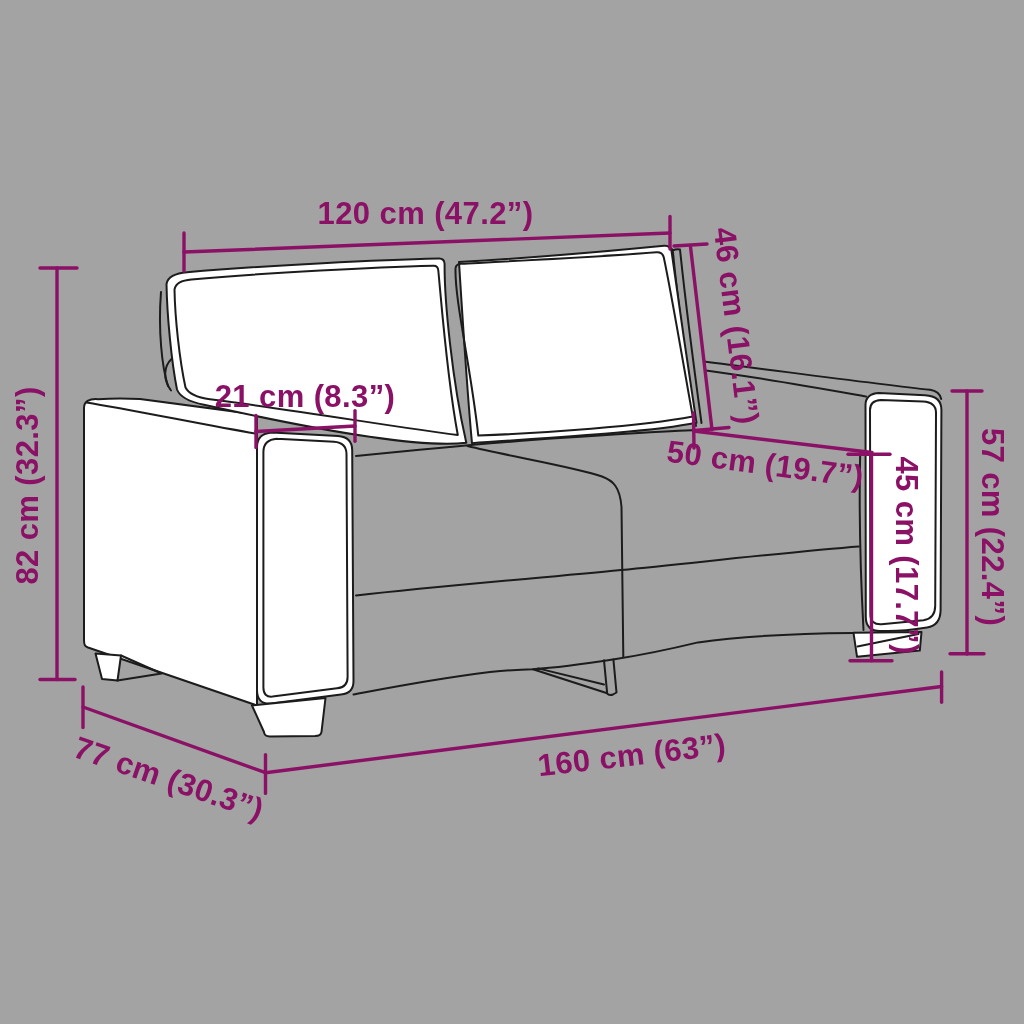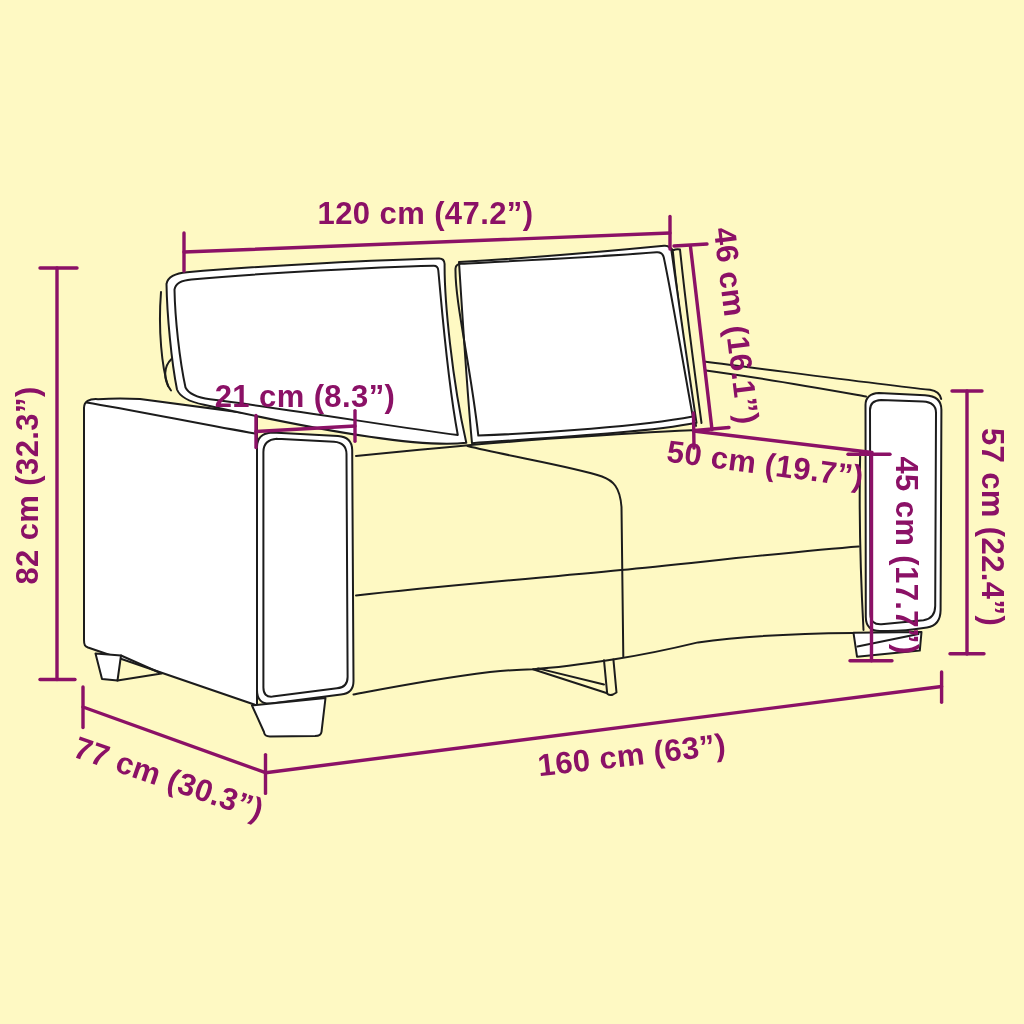--- a/index.html
+++ b/index.html
@@ -1,16 +1,16 @@
 <!DOCTYPE html>
 <html><head>
 <meta charset="utf-8">
 <style>
   html,body{margin:0;padding:0;background:#ffffff;}
-  .page{width:1024px;height:1024px;position:relative;background:#fef9c3;overflow:hidden;}
+  .page{width:1024px;height:1024px;position:relative;background:#a3a3a3;overflow:hidden;}
   svg{display:block;}
   text{font-family:"Liberation Sans", sans-serif;font-weight:bold;}
 </style>
 </head>
 <body>
 <div class="page">
 <svg width="1024" height="1024" viewBox="0 0 1024 1024">
 
   <g fill="none" stroke="#1c1c1c" stroke-width="2" stroke-linecap="round" stroke-linejoin="round">
 

